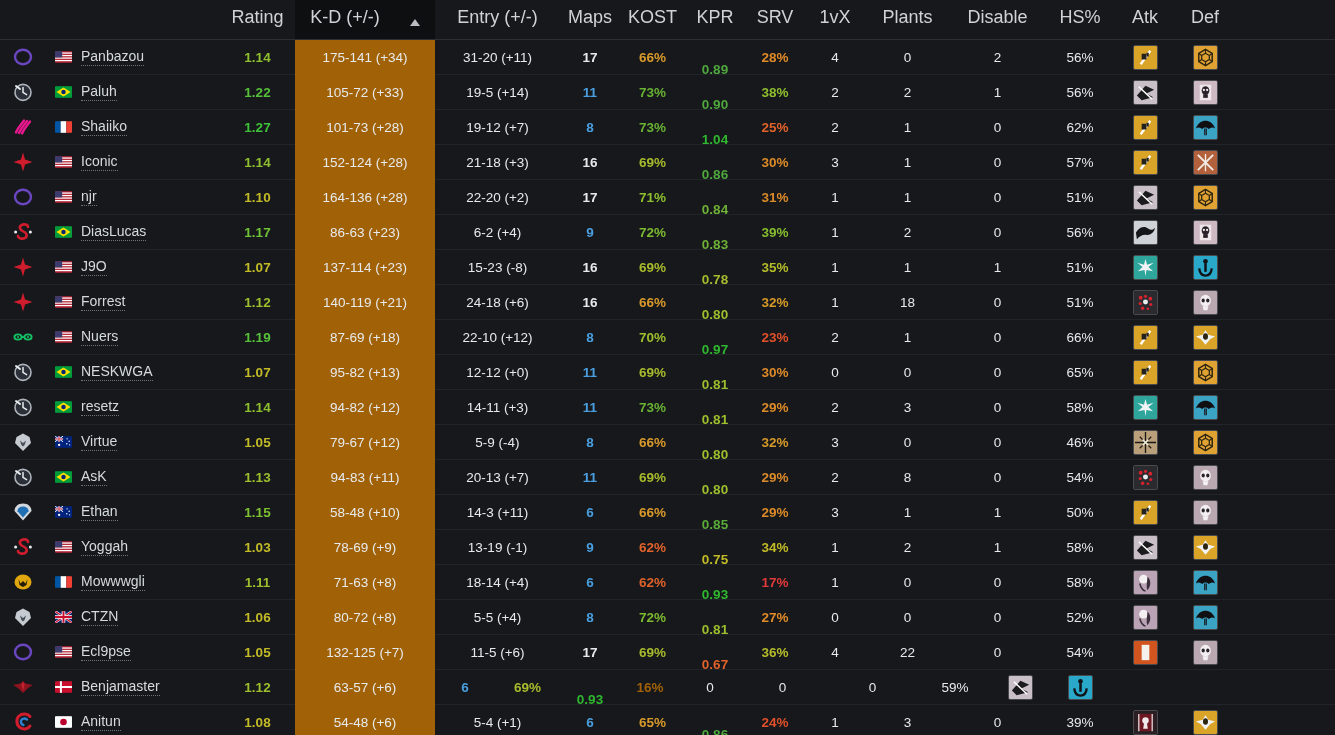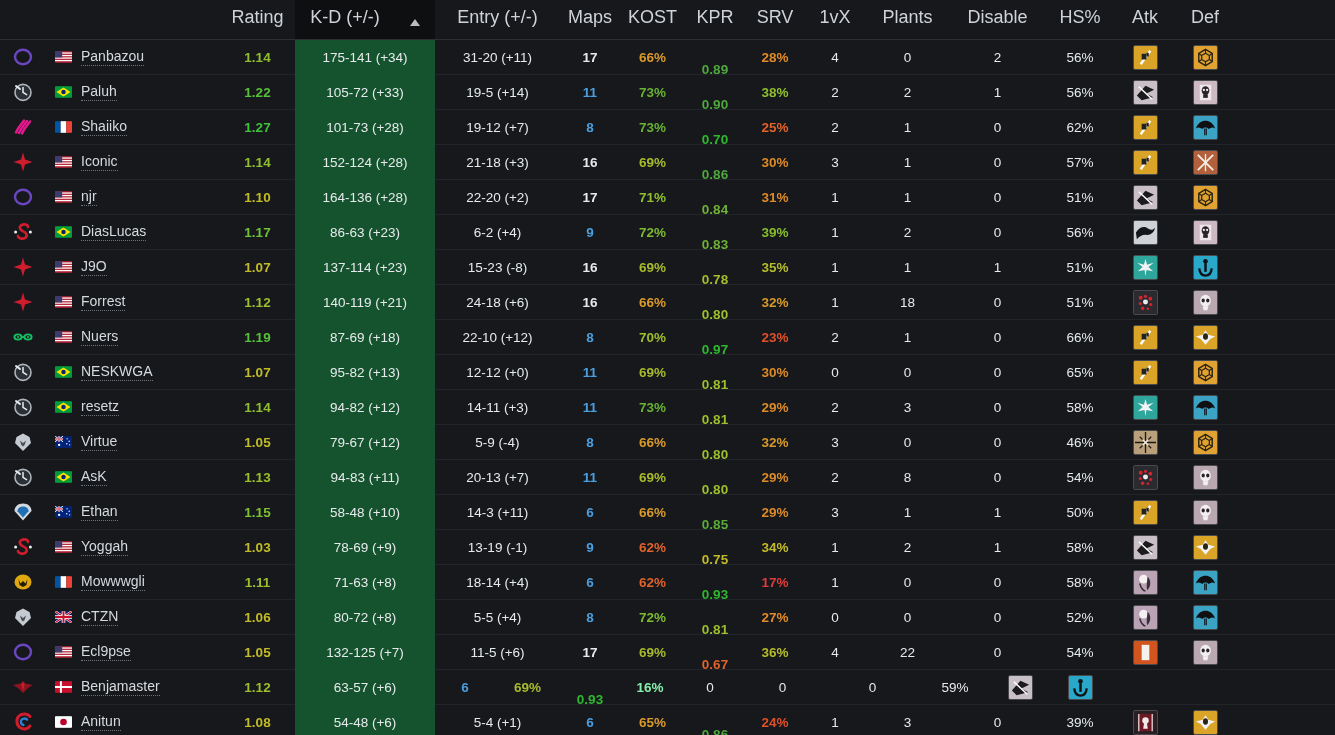--- a/index.html
+++ b/index.html
@@ -15,21 +15,21 @@
            border-bottom: 1px solid #2c2f34; background: #16181b; }
   .th { font-size: 18px; color: #cfd3d8; font-weight: 400;
         padding-bottom: 11px; text-align: center; user-select: none; position: relative; }
   .th.kd-col { background: #0e0f11; height: 40px; display: flex;
                align-items: flex-end; justify-content: center; }
 
   .row { display: flex; align-items: center; height: 35px;
          border-bottom: 1px solid #212428; }
   .cell { text-align: center; font-size: 13.5px; display: flex;
           align-items: center; justify-content: center; height: 35px; }
-  .cell.kd-col { background: #14532d; }
+  .cell.kd-col { background: #a16207; }
 
   
   .c-logo  { width: 45px; justify-content: center; }
   .c-name  { width: 175px; justify-content: flex-start; }
   .c-rating{ width: 75px; }
   .c-kd    { width: 140px; }
   .c-entry { width: 125px; }
   .c-maps  { width: 60px; }
   .c-kost  { width: 65px; }
   .c-kpr   { width: 60px; margin-top: 25px; }
@@ -262,21 +262,21 @@
         <div class="cell c-entry">
           <span class="entry-val">19-12 (+7)</span>
         </div>
         <div class="cell c-maps" style="color:#4a9fe0">
           <b>8</b>
         </div>
         <div class="cell c-kost" style="color:#69b234">
           <b>73%</b>
         </div>
         <div class="cell c-kpr" style="color:#2fb82f">
-          <b>0.70</b>
+          <b>1.04</b>
         </div>
         <div class="cell c-srv" style="color:#e0622b">
           <b>25%</b>
         </div>
         <div class="cell c-1vx">
           <span class="plain">2</span>
         </div>
         <div class="cell c-plants">
           <span class="plain">1</span>
         </div>
@@ -1428,21 +1428,21 @@
         </div>
         <div class="cell c-maps" style="color:#4a9fe0">
           <b>6</b>
         </div>
         <div class="cell c-kost" style="color:#a8bb2c">
           <b>69%</b>
         </div>
         <div class="cell c-kpr" style="color:#2fb82f">
           <b>0.93</b>
         </div>
-        <div class="cell c-srv" style="color:#86efac">
+        <div class="cell c-srv" style="color:#a16207">
           <b>16%</b>
         </div>
         <div class="cell c-1vx">
           <span class="plain">0</span>
         </div>
         <div class="cell c-plants">
           <span class="plain">0</span>
         </div>
         <div class="cell c-disable">
           <span class="plain">0</span>

